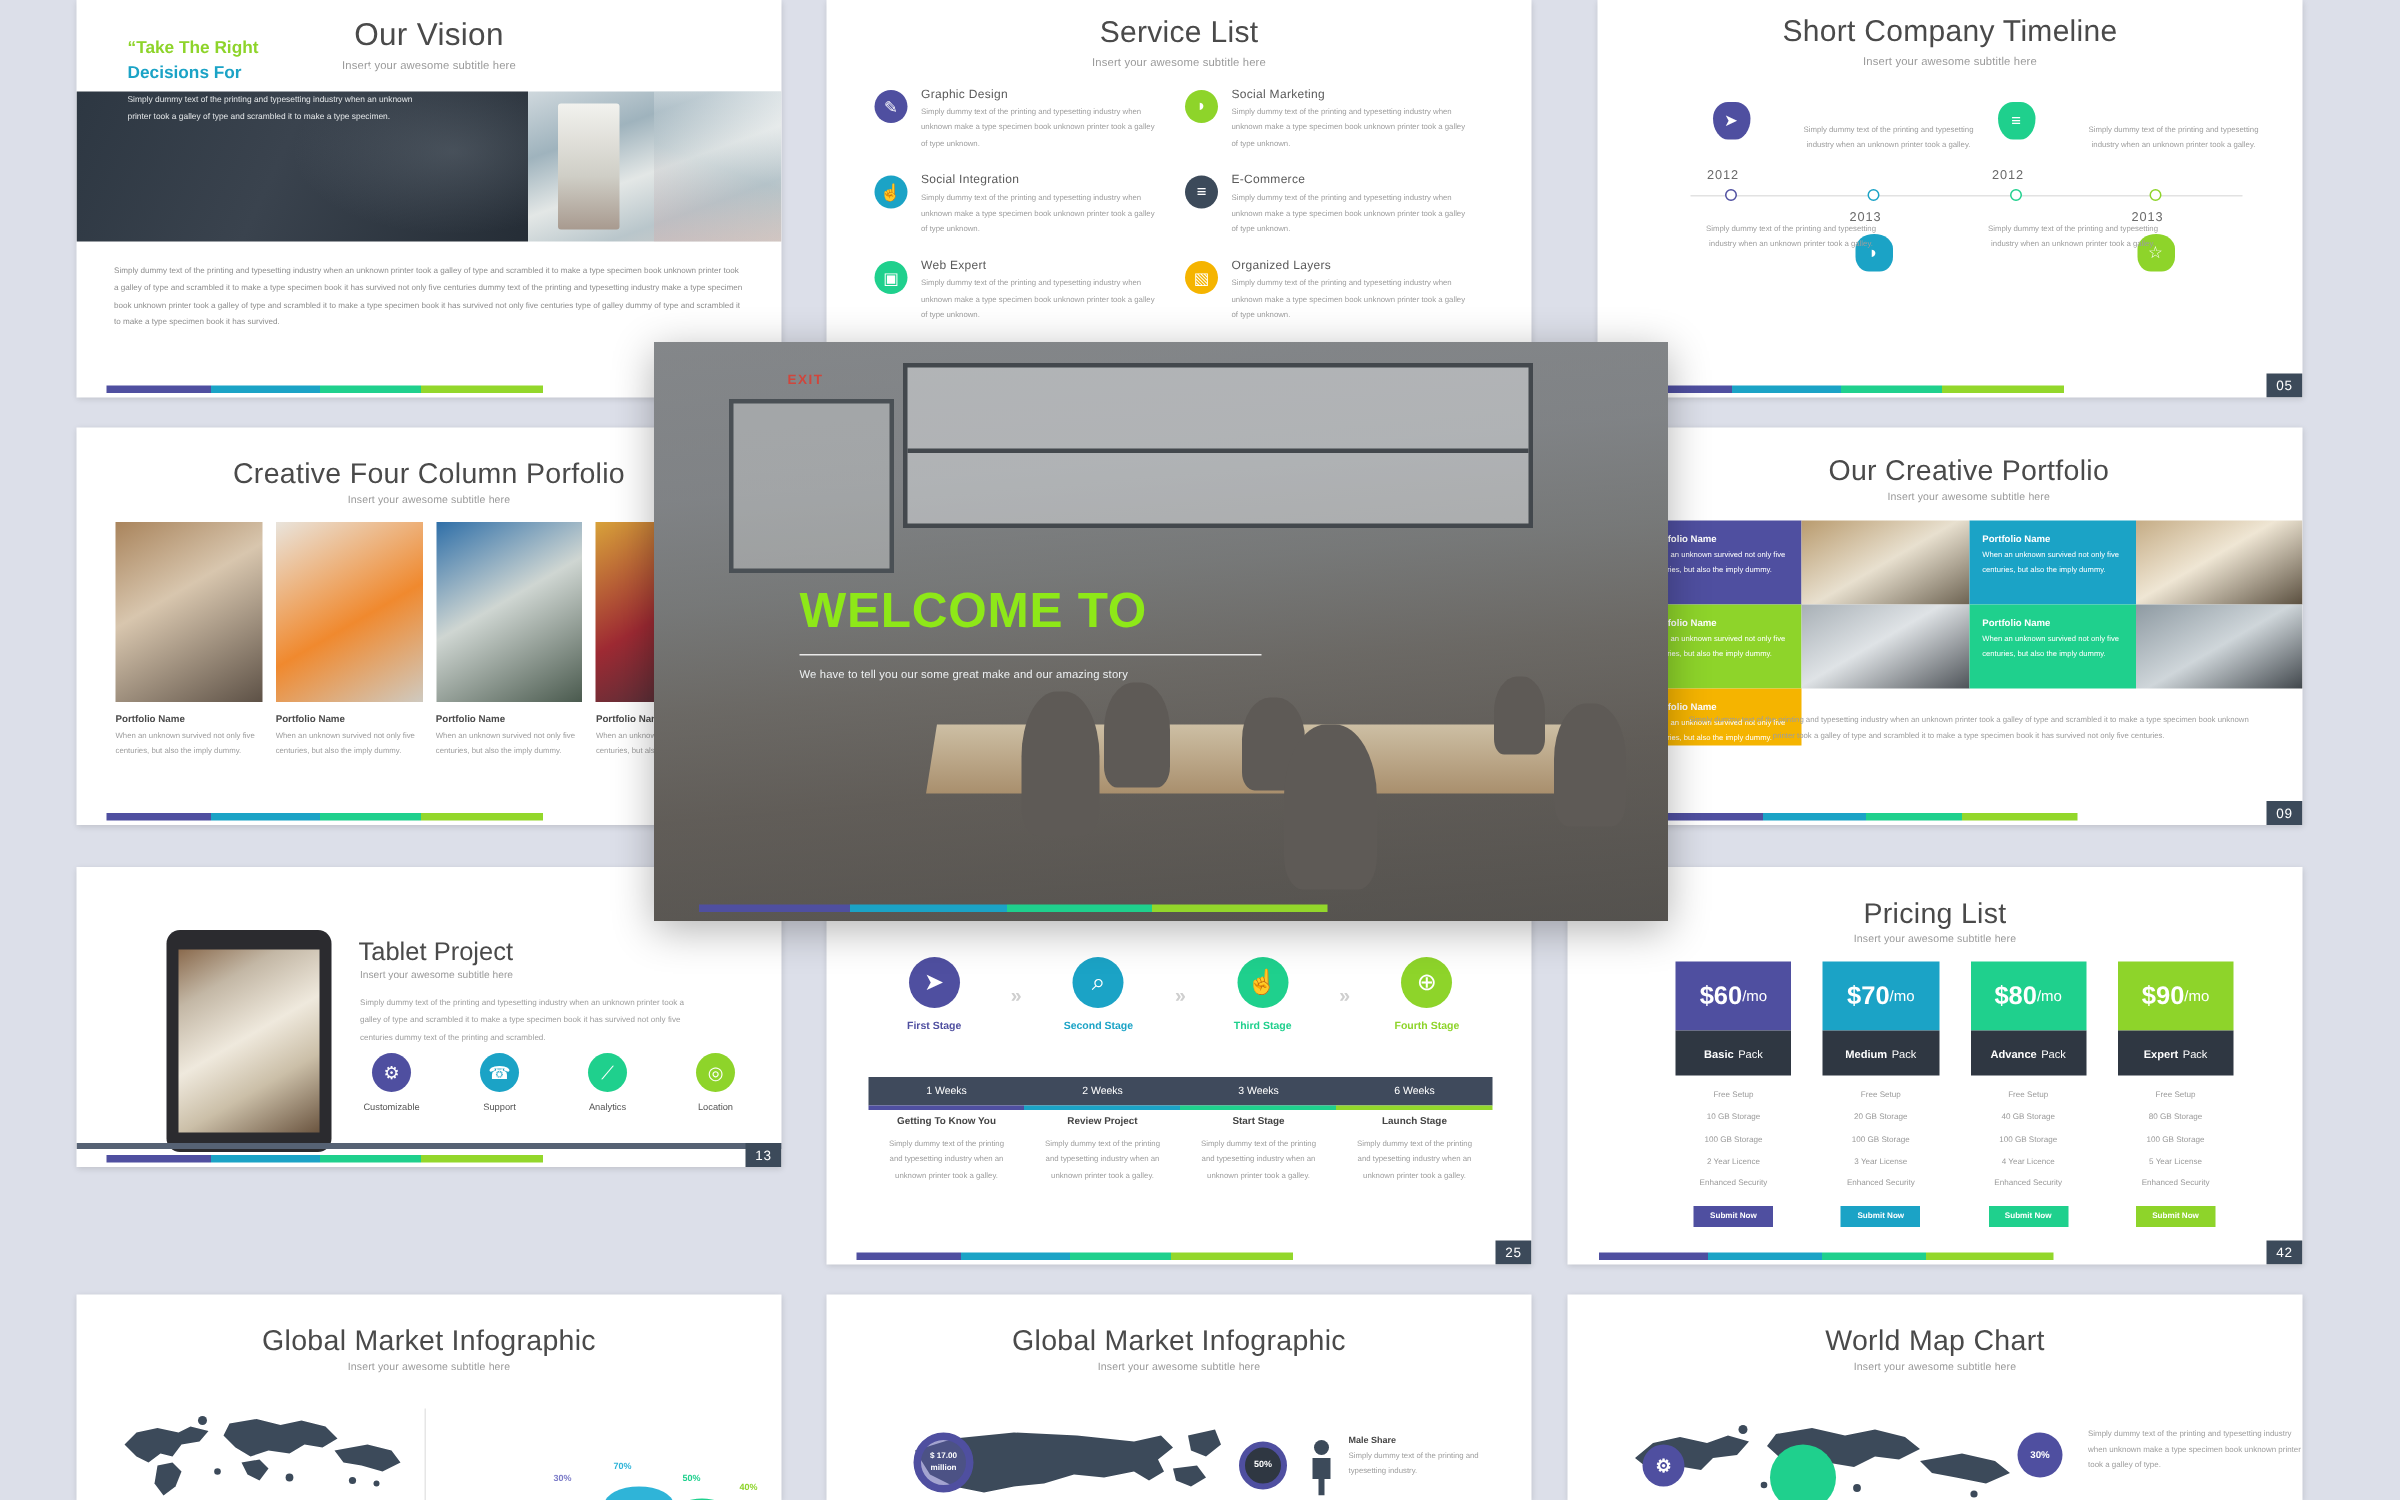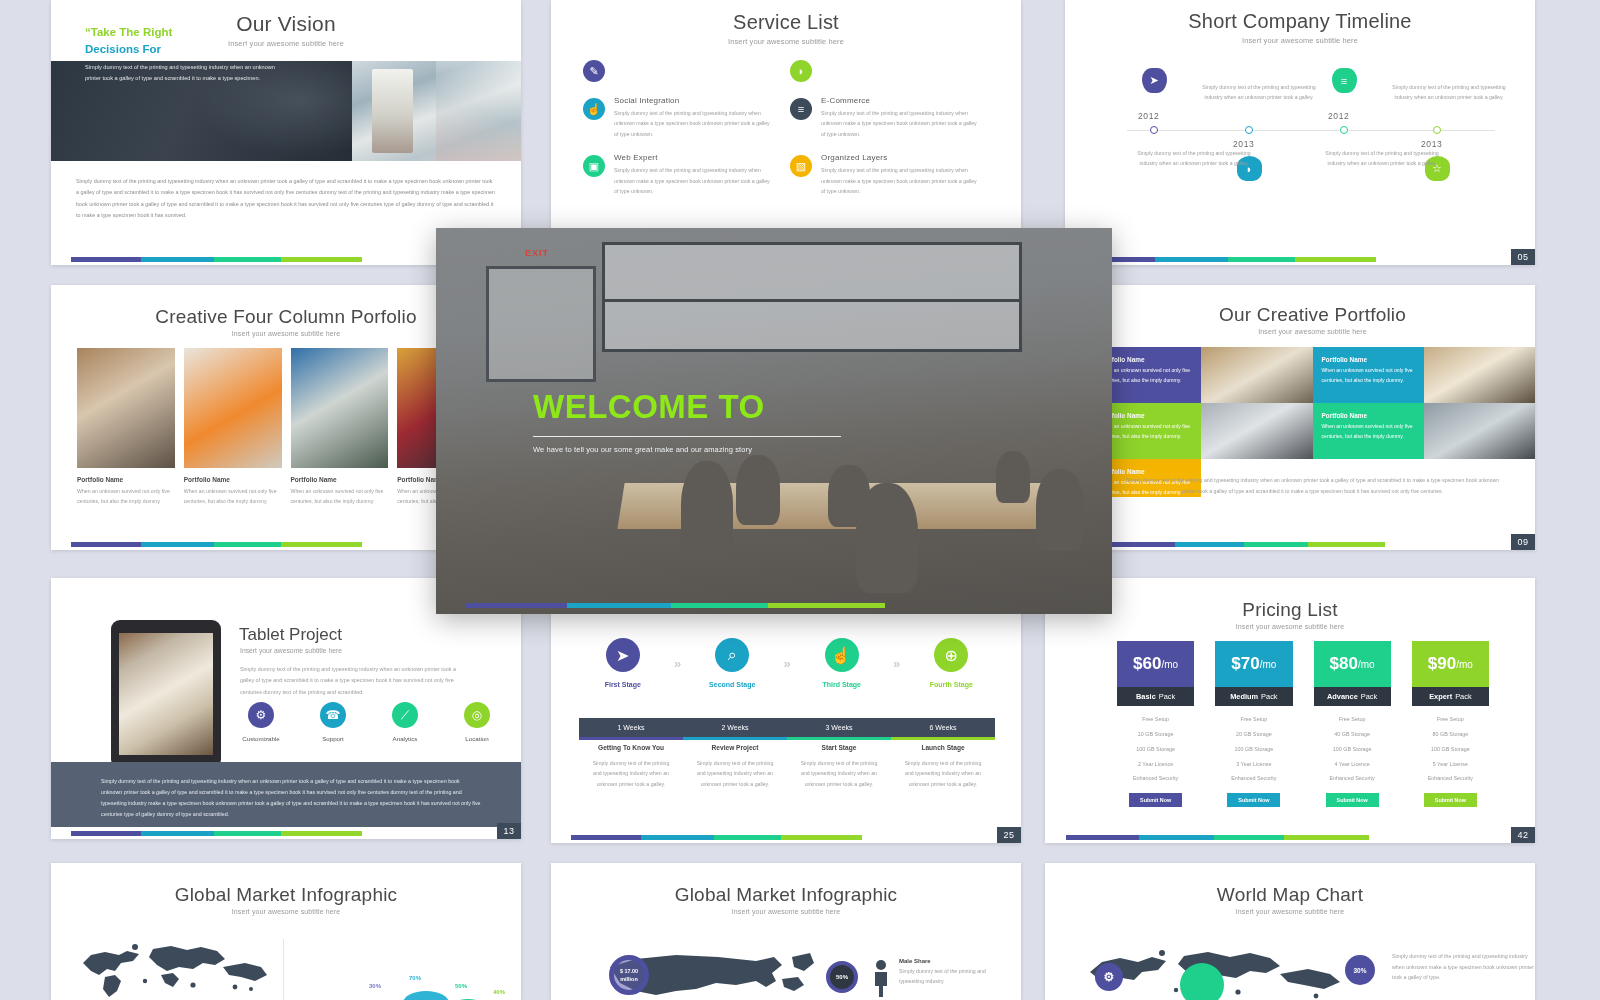--- a/index.html
+++ b/index.html
@@ -123,21 +123,21 @@
   .cpf{ position:absolute; left:0; right:0; top:62px; display:grid;
         grid-template-columns:repeat(4,1fr); grid-template-rows:56px 56px; }
   .cpf .cell{ position:relative; overflow:hidden; }
   .cpf .cell.txt{ padding:9px 9px 0 9px; color:#fff; }
   .cpf .cell.txt h5{ font-size:6.4px; font-weight:bold; }
   .cpf .cell.txt p{ font-size:5.1px; line-height:1.9; margin-top:3px; }
   .cpf-foot{ position:absolute; left:30px; right:30px; top:190px; font-size:5.2px; color:#9d9d9d;
              line-height:2.1; text-align:center; }
 
   
-  #s6{ left:51px; top:578px; width:470px; height:261px; }
+  #s6{ left:51px; top:578px; width:470px; height:200px; }
   .tabdev{ position:absolute; left:60px; top:42px; width:110px; height:148px;
            background:#2b2b2f; border-radius:9px; padding:13px 8px; }
   .tabscreen{ width:100%; height:100%;
       background:linear-gradient(150deg,#8a6a4d 0%,#c3b7a5 22%,#efe9dd 48%,#cbbfa8 70%,#6b5540 100%); }
   .tp-title{ position:absolute; left:188px; top:47px; font-size:17px; color:#4a4a4a; }
   .tp-sub{ position:absolute; left:189px; top:69px; font-size:6.8px; color:#9a9a9a; }
   .tp-p{ position:absolute; left:189px; top:86px; width:230px; font-size:5.4px; color:#9d9d9d; line-height:2.1; }
   .tp-feats{ position:absolute; left:190px; top:124px; display:flex; gap:32px; }
   .tp-feat{ text-align:center; width:40px; }
   .tp-feat .ic{ width:26px;height:26px;border-radius:50%;margin:0 auto;
@@ -167,21 +167,21 @@
 
   
   #s8{ left:1045px; top:578px; width:490px; height:265px; }
   #s8 .title{ font-size:19px; margin-top:22px; }
   #s8 .subtitle{ font-size:7px; margin-top:3px; }
   .pr-row{ position:absolute; left:72px; right:46px; top:63px; display:flex; gap:21px; }
   .pr-col{ flex:1; text-align:center; }
   .pr-head{ height:46px; display:flex; align-items:center; justify-content:center;
             color:#fff; font-size:17px; font-weight:bold; }
   .pr-head i{ font-style:normal; font-size:10px; font-weight:normal; }
-  .pr-name{ height:19px; background:#2f3742; color:#fff; font-size:7.4px;
+  .pr-name{ height:30px; background:#2f3742; color:#fff; font-size:7.4px;
             display:flex; align-items:center; justify-content:center; gap:3px; }
   .pr-name b{ font-weight:bold; }
   .pr-name span{ font-weight:normal; }
   .pr-feat{ font-size:5.4px; color:#9a9a9a; line-height:2.75; padding-top:6px; }
   .pr-btn{ display:inline-block; margin-top:7px; padding:4px 11px; color:#fff; font-size:5.4px; font-weight:bold; }
 
   
   #s9 { left:51px;  top:863px; width:470px; height:137px; }
   #s10{ left:551px; top:863px; width:470px; height:137px; }
   #s11{ left:1045px;top:863px; width:490px; height:137px; }
@@ -260,23 +260,31 @@
     <div class="vision-body">Simply dummy text of the printing and typesetting industry when an unknown printer took a galley of type and scrambled it to make a type specimen book unknown printer took a galley of type and scrambled it to make a type specimen book it has survived not only five centuries dummy text of the printing and typesetting industry make a type specimen book unknown printer took a galley of type and scrambled it to make a type specimen book it has survived not only five centuries type of galley dummy of type and scrambled it to make a type specimen book it has survived.</div>
     <div class="gradbar"></div>
   </div>
 
   <div class="slide" id="s2">
     <div class="title">Service List</div>
     <div class="subtitle">Insert your awesome subtitle here</div>
     <div class="svc-wrap" id="svc-wrap">
         <div class="svc">
           <div class="svc-ico" style="background:#4f4fa0">✎</div>
+          <div>
+            <div class="svc-h">Graphic Design</div>
+            <div class="svc-p">Simply dummy text of the printing and typesetting industry when unknown make a type specimen book unknown printer took a galley of type unknown.</div>
+          </div>
         </div>
         <div class="svc">
           <div class="svc-ico" style="background:#8ed42a">◗</div>
+          <div>
+            <div class="svc-h">Social Marketing</div>
+            <div class="svc-p">Simply dummy text of the printing and typesetting industry when unknown make a type specimen book unknown printer took a galley of type unknown.</div>
+          </div>
         </div>
         <div class="svc">
           <div class="svc-ico" style="background:#1ba3c6">☝</div>
           <div>
             <div class="svc-h">Social Integration</div>
             <div class="svc-p">Simply dummy text of the printing and typesetting industry when unknown make a type specimen book unknown printer took a galley of type unknown.</div>
           </div>
         </div>
         <div class="svc">
           <div class="svc-ico" style="background:#3c4a5a">≡</div>

